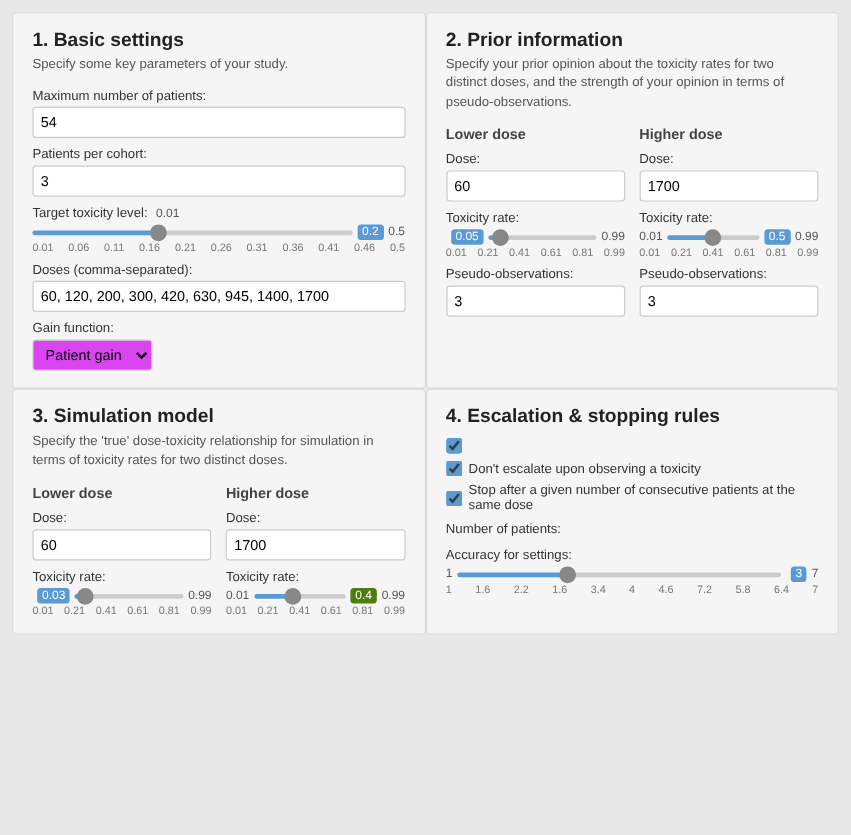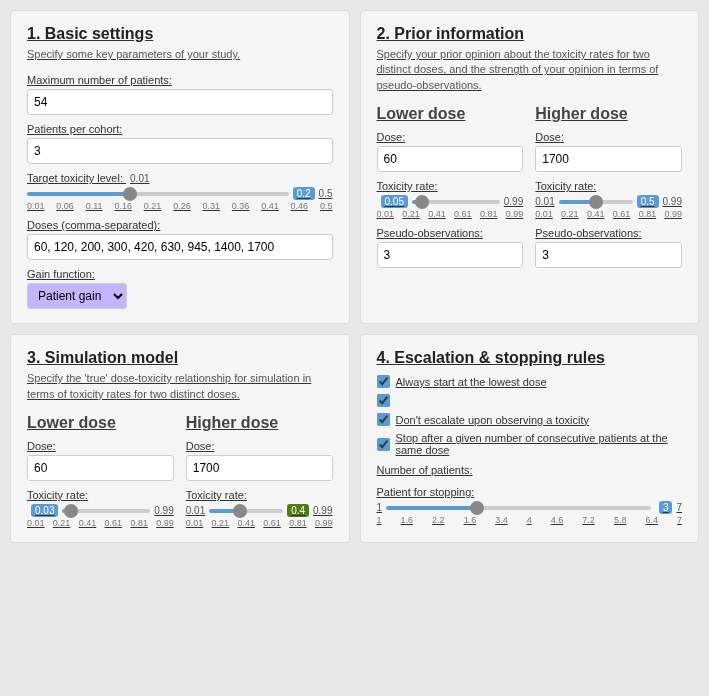--- a/index.html
+++ b/index.html
@@ -6,22 +6,20 @@
     body {
       font-family: Arial, sans-serif;
       font-size: 12px;
       background: #e8e8e8;
       padding: 10px;
       color: #333;
     }
     .grid {
       display: grid;
       grid-template-columns: 1fr 1fr;
-      gap: 10px;
-      text-decoration: underline;
     }
     .panel {
       background: #f5f5f5;
       border: 1px solid #ddd;
       border-radius: 4px;
       padding: 14px 16px;
     }
     .panel-title {
       font-size: 16px;
       font-weight: bold;
@@ -91,31 +89,31 @@
     .slider-row {
       display: flex;
       align-items: center;
     }
     .two-col {
       display: grid;
       grid-template-columns: 1fr 1fr;
       gap: 12px;
     }
     .col-label {
-      font-size: 16px;
+      font-size: 12px;
       font-weight: bold;
       color: #444;
       margin-bottom: 4px;
     }
     select {
       border: 1px solid #ccc;
       border-radius: 3px;
       padding: 3px 6px;
       font-size: 12px;
-      background: #c4b5fd;
+      background: #d946ef;
       height: 26px;
       min-width: 100px;
     }
     .checkbox-row {
       display: flex;
       align-items: center;
       margin-bottom: 6px;
       font-size: 11px;
     }
     .checkbox-row input[type=checkbox] {
@@ -282,38 +280,34 @@
       </div>
     </div>
   </div>
 
   <div class="panel">
     <div class="panel-title">4. Escalation &amp; stopping rules</div>
 
     <div style="margin-top:8px;">
       <label class="checkbox-row">
         <input type="checkbox" checked="" style="">
-        <span>Always start at the lowest dose</span>
-      </label>
-      <label class="checkbox-row">
-        <input type="checkbox" checked="" style="">
       </label>
       <label class="checkbox-row">
         <input type="checkbox" checked="" style="">
         <span>Don't escalate upon observing a toxicity</span>
       </label>
       <label class="checkbox-row">
         <input type="checkbox" checked="" style="">
         <span>Stop after a given number of consecutive patients at the same dose</span>
       </label>
     </div>
 
     <div class="field-label">Number of patients:</div>
 
-    <div class="field-label" style="margin-top:10px;">Patient for stopping:</div>
+    <div class="field-label" style="margin-top:10px;">Accuracy for settings:</div>
     <div class="slider-row">
       <span style="font-size:10px;color:#555;">1</span>
       <input type="range" min="1" max="7" step="0.1" value="3" class="slider-blue" style="--val: 33%; margin: 0px 4px;">
       <span class="slider-value-display" style="background:#5b9bd5;">3</span>
       <span style="font-size:10px;color:#555;margin-left:4px;">7</span>
     </div>
     <div class="slider-labels">
       <span>1</span>
         <span>1.6</span>
         <span>2.2</span>

